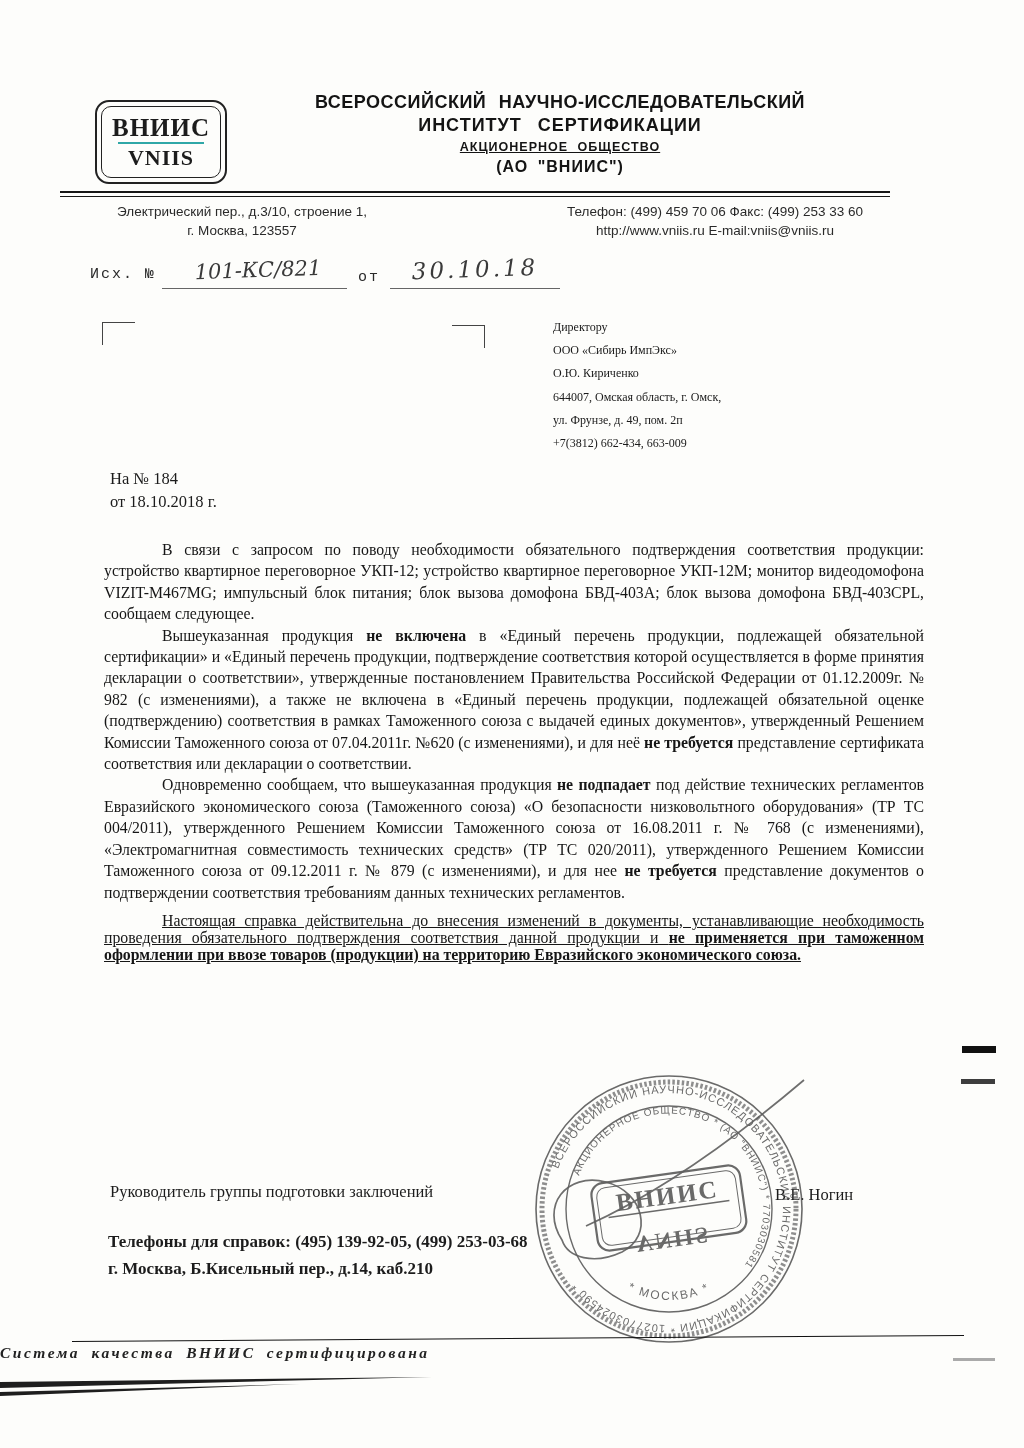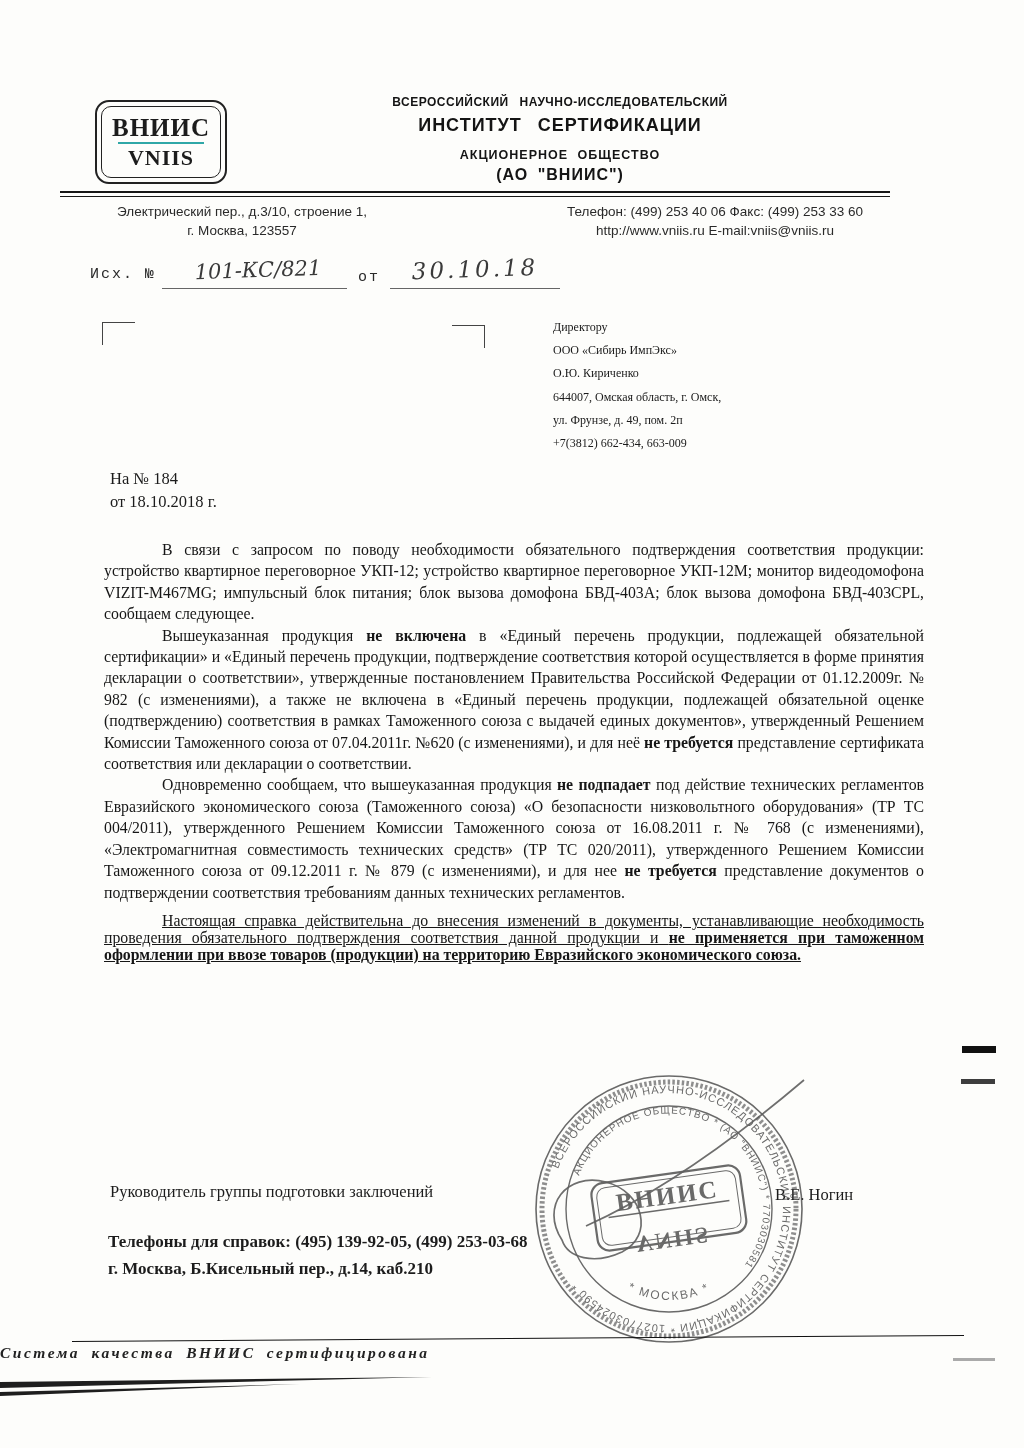--- a/index.html
+++ b/index.html
@@ -18,23 +18,23 @@
     width:118px;height:70px;border:1px solid #222;border-radius:10px;
     display:flex;flex-direction:column;align-items:center;justify-content:center;
   }
   .logo-ru{font-family:"Liberation Serif",serif;font-weight:bold;font-size:25px;letter-spacing:1px;line-height:26px;}
   .logo-rule{width:86px;height:2px;background:#2fa7a7;margin:1px 0 2px 0;}
   .logo-en{font-family:"Liberation Serif",serif;font-weight:bold;font-size:22px;letter-spacing:1px;line-height:24px;}
   .org{
     position:absolute;left:250px;top:90px;width:620px;text-align:center;
     font-family:"Liberation Sans",sans-serif;font-weight:bold;color:#141414;
   }
-  .org-l1{font-size:12px;letter-spacing:.5px;word-spacing:7px;line-height:24px;}
+  .org-l1{font-size:18px;letter-spacing:.5px;word-spacing:7px;line-height:24px;}
   .org-l2{font-size:18px;letter-spacing:1px;word-spacing:10px;line-height:23px;}
-  .org-l3{font-size:12.5px;letter-spacing:1px;word-spacing:5px;line-height:17px;margin-top:10px;}
+  .org-l3{font-size:12.5px;letter-spacing:1px;word-spacing:5px;line-height:17px;margin-top:2px;text-decoration:underline;}
   .org-l4{font-size:16px;letter-spacing:1px;word-spacing:4px;line-height:21px;}
   .head-rule{
     position:absolute;left:60px;top:191px;width:830px;height:3px;
     border-top:2.5px solid #161616;border-bottom:1.2px solid #161616;
   }
   .meta-left{
     position:absolute;left:62px;top:202px;width:360px;text-align:center;
     font-family:"Liberation Sans",sans-serif;font-size:13.5px;line-height:19px;color:#2a2a2a;
   }
   .meta-right{
@@ -112,21 +112,21 @@
     <div class="org-l4">(АО "ВНИИС")</div>
   </div>
 
   <div class="head-rule"></div>
 
   <div class="meta-left">
     <div>Электрический пер., д.3/10, строение 1,</div>
     <div>г. Москва, 123557</div>
   </div>
   <div class="meta-right">
-    <div>Телефон: (499) 253 40 06  Факс: (499)  253 33 60</div>
+    <div>Телефон: (499) 459 70 06  Факс: (499)  253 33 60</div>
     <div>http://www.vniis.ru   E-mail:vniis@vniis.ru</div>
   </div>
 
   <div class="ref-line">
     <span class="ref-label">Исх. №</span>
     <span class="ref-num hw">101-КС/821</span>
     <span class="ref-num-line"></span>
     <span class="ref-ot">от</span>
     <span class="ref-date hw">30.10.18</span>
     <span class="ref-date-line"></span>

